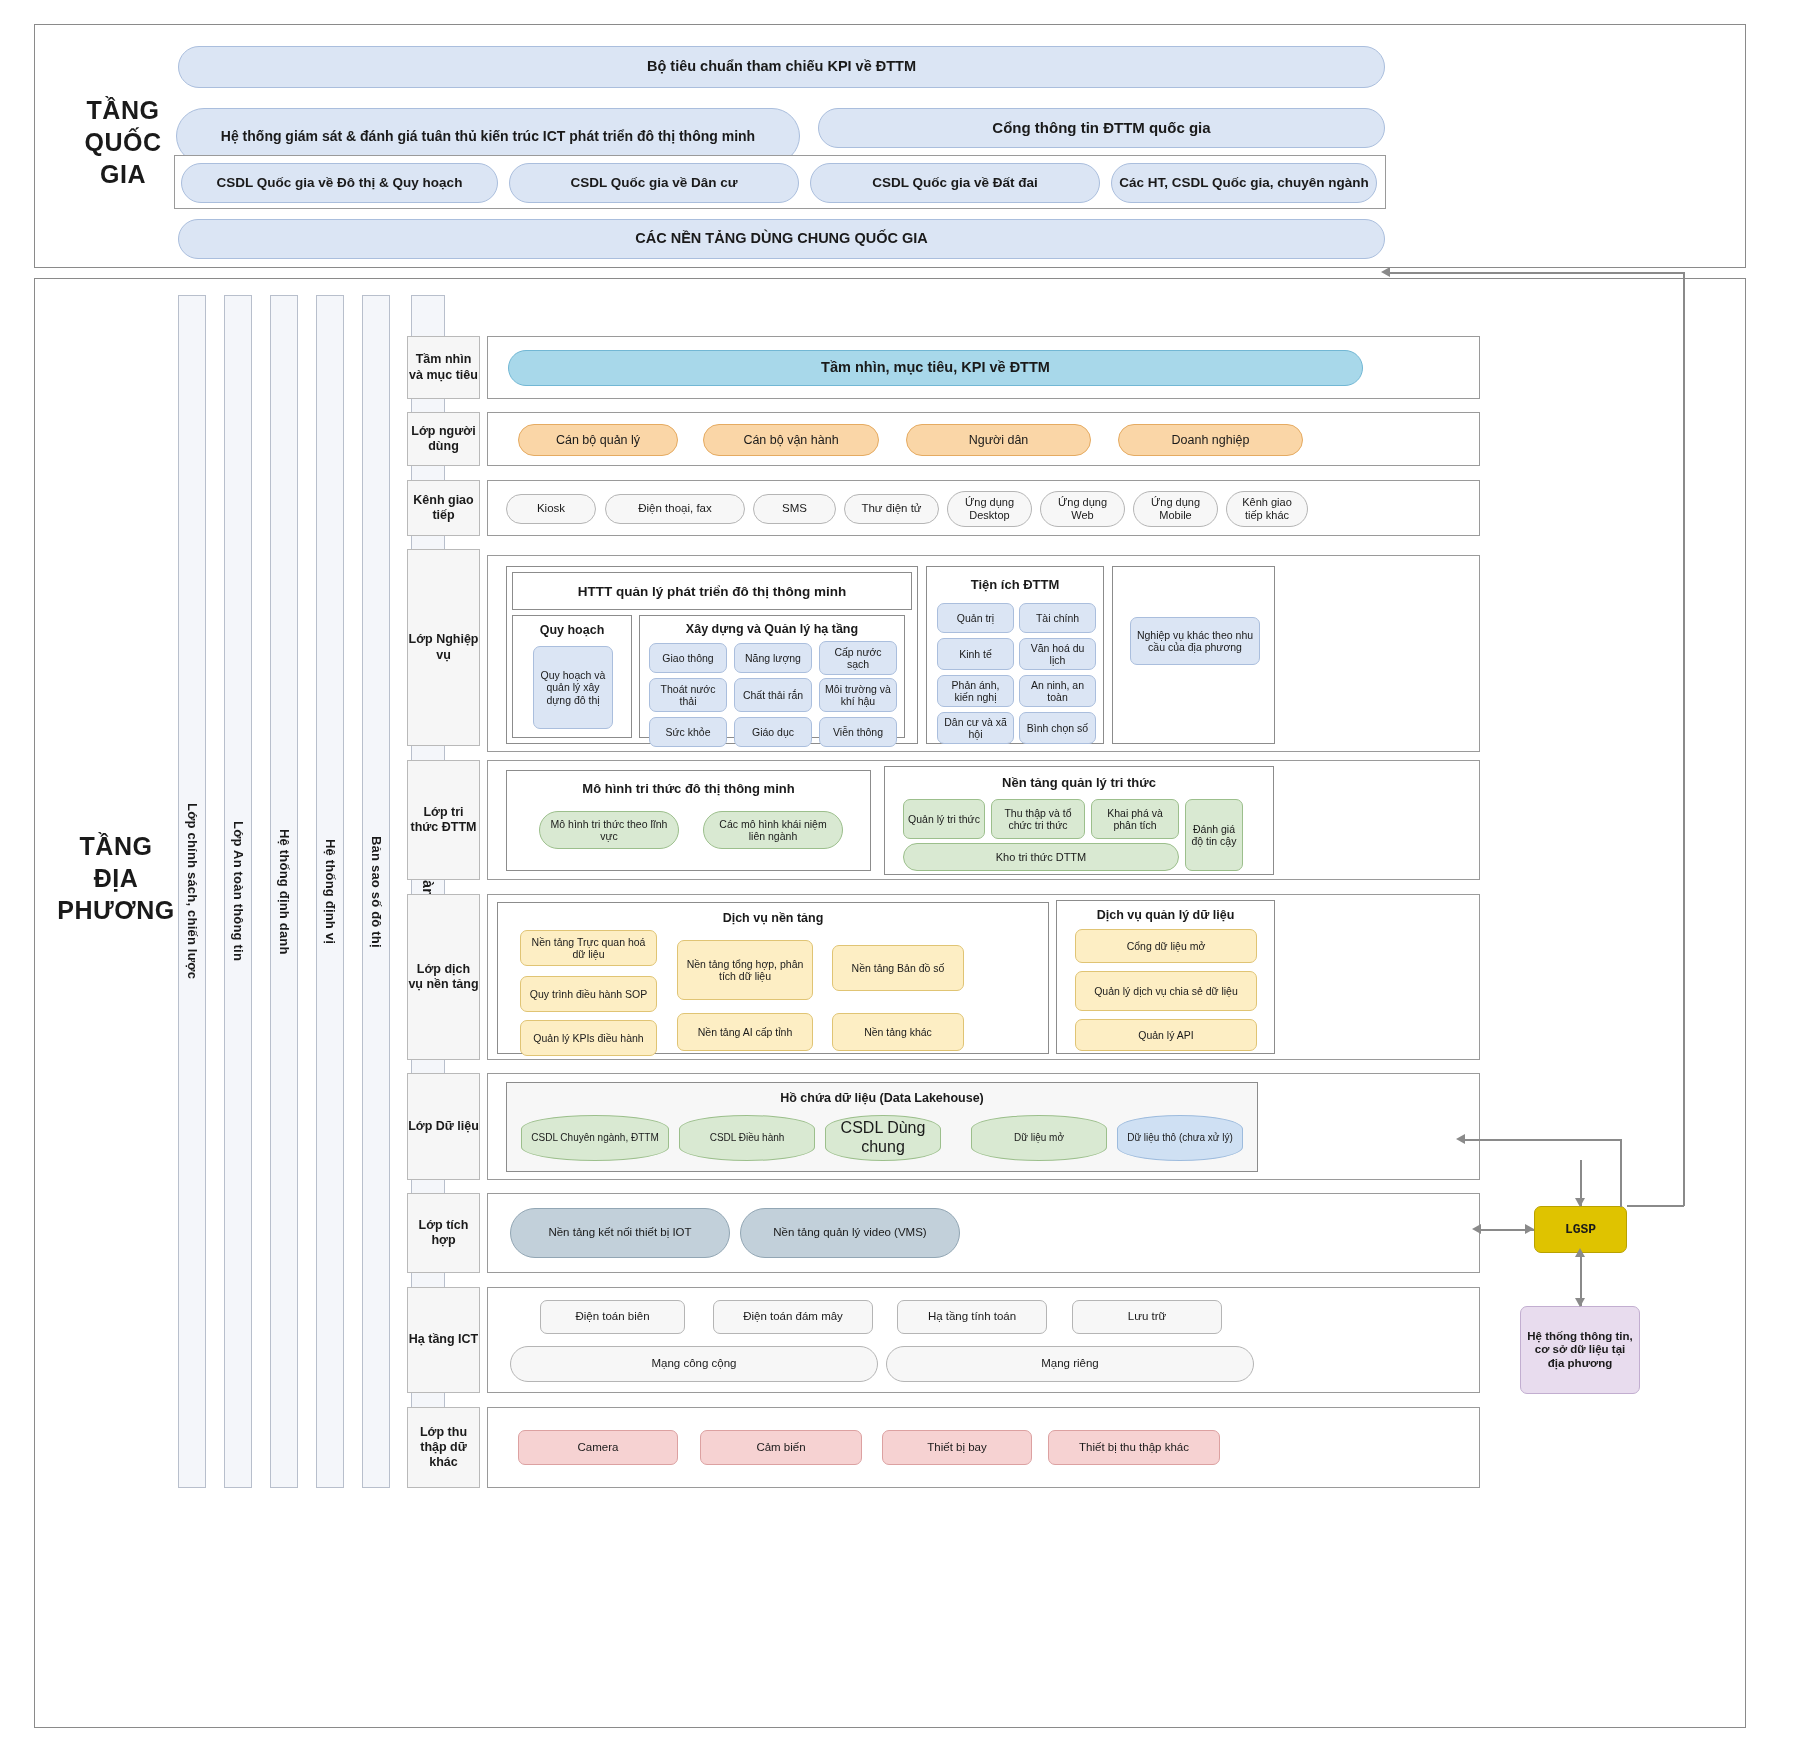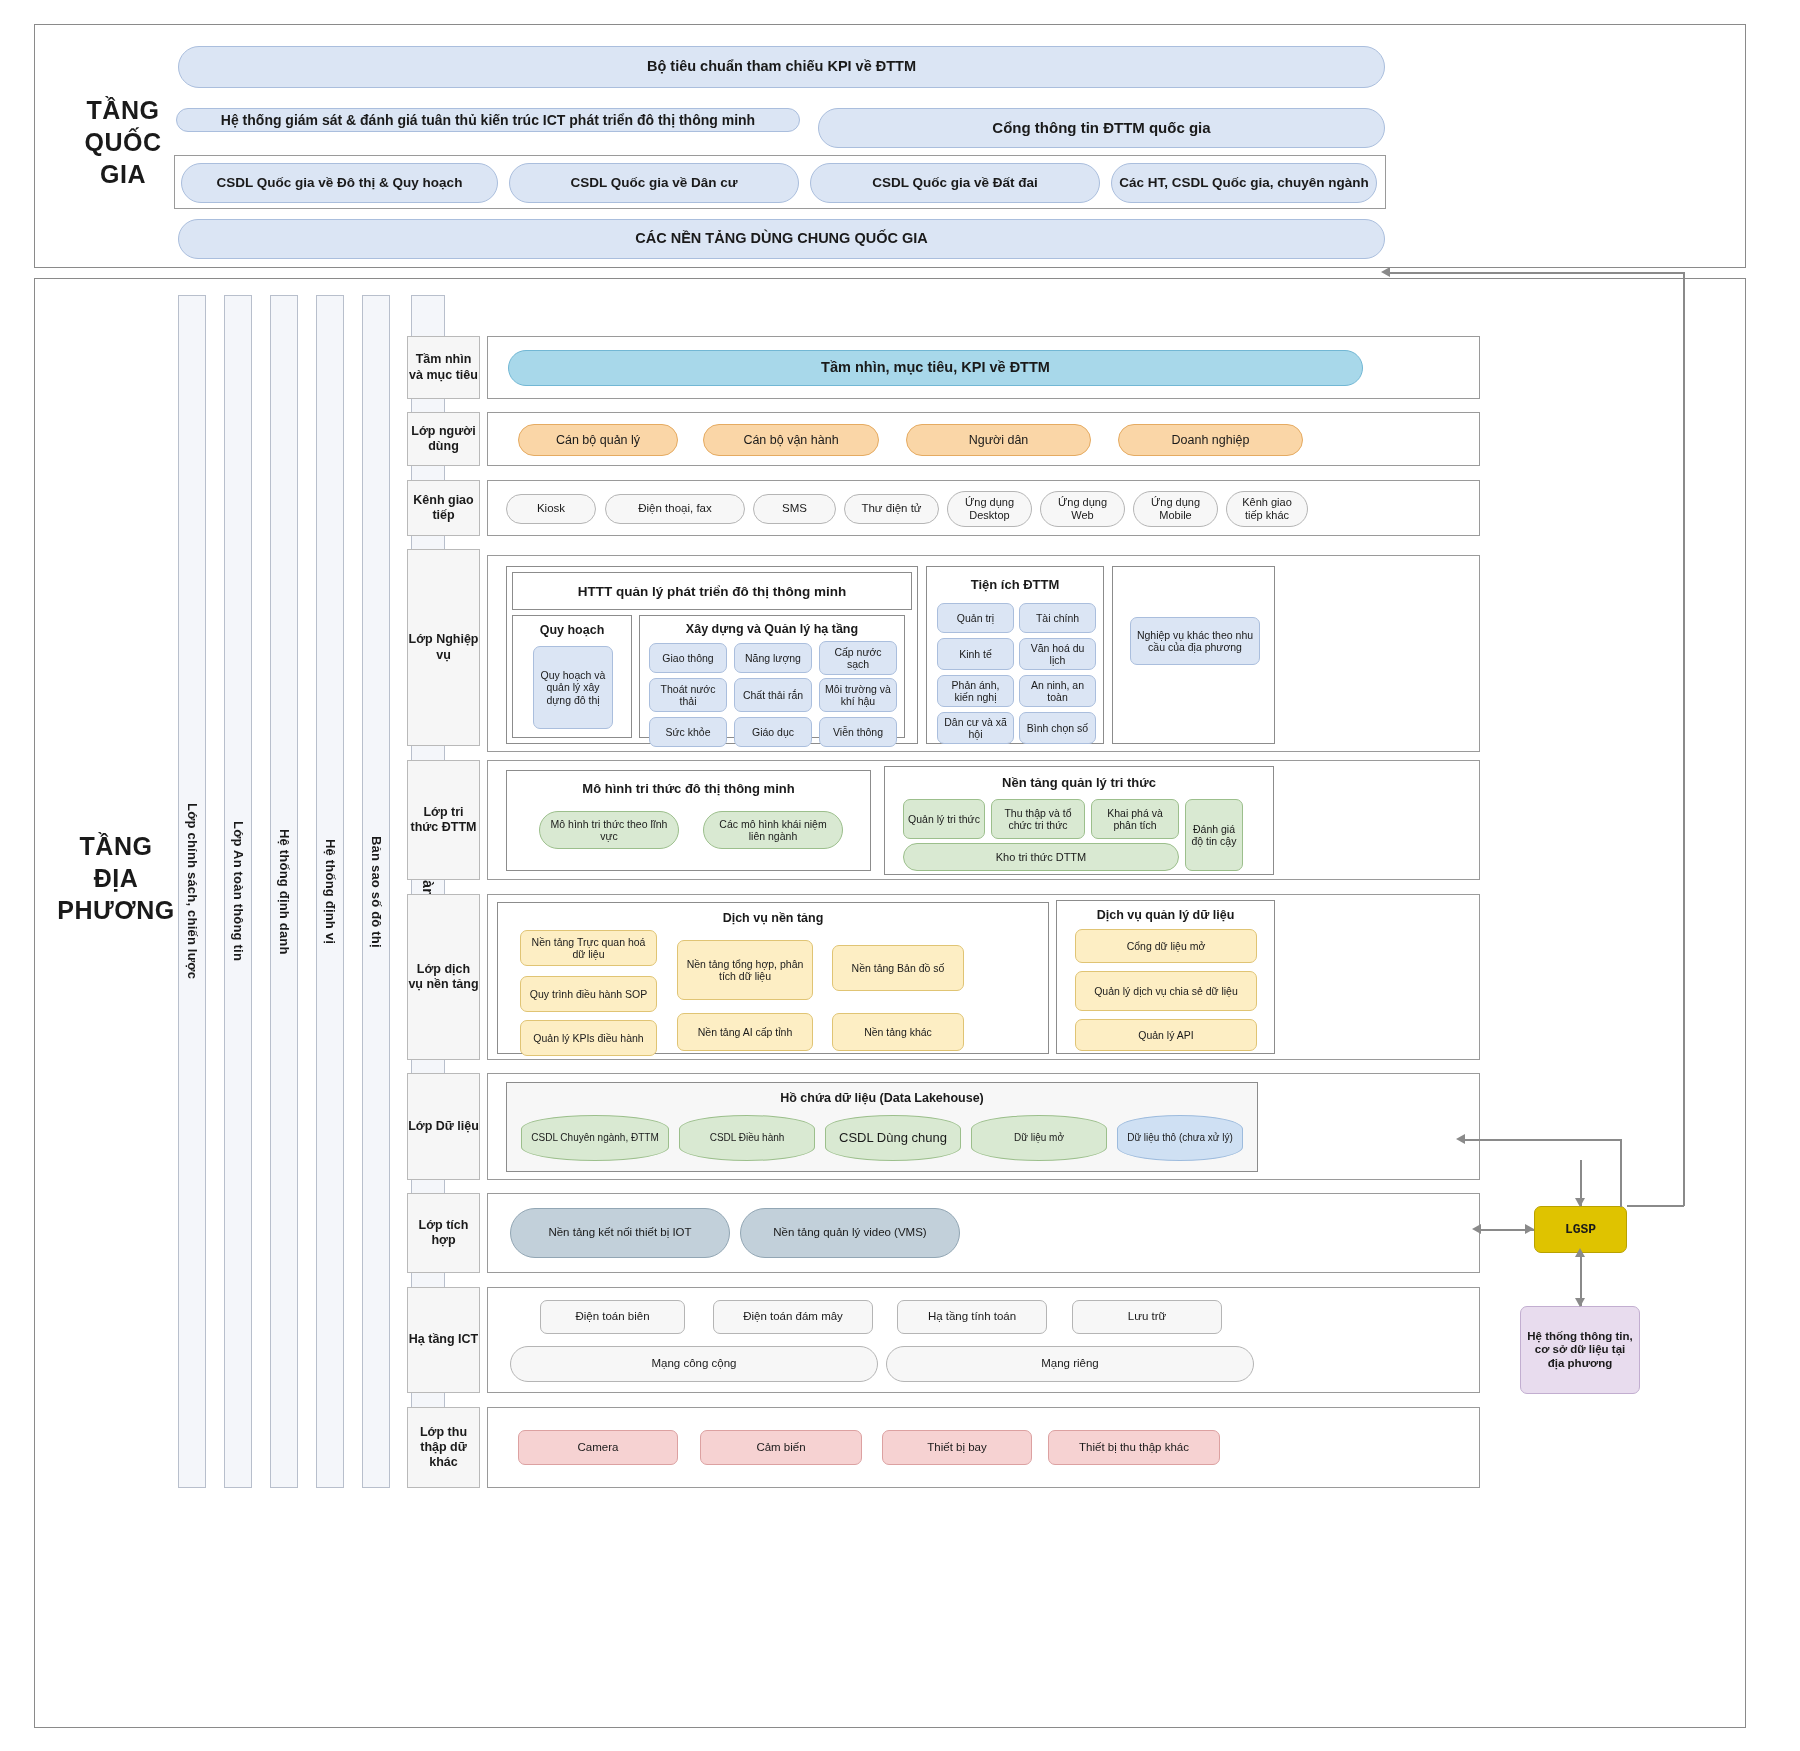--- a/index.html
+++ b/index.html
@@ -58,21 +58,21 @@
     position:absolute; left:34px; top:24px;
     width:1712px; height:244px;
     border:1px solid #8a8a8a; background:#fff;
   }
   #national-title {
     position:absolute; left:58px; top:94px; width:130px;
     text-align:center; font-size:25px; font-weight:bold; line-height:1.28;
     letter-spacing:.5px;
   }
   #nat-kpi { position:absolute; left:178px; top:46px; width:1207px; height:42px; font-size:14.5px; font-weight:bold; }
-  #nat-mon { position:absolute; left:176px; top:108px; width:624px; height:24px; font-size:14px; font-weight:bold; }
+  #nat-mon { position:absolute; left:176px; top:108px; width:624px; height:56px; font-size:14px; font-weight:bold; }
   #nat-portal { position:absolute; left:818px; top:108px; width:567px; height:40px; font-size:15px; font-weight:bold; }
   #nat-db-frame { position:absolute; left:174px; top:155px; width:1212px; height:54px; border:1px solid #9a9a9a; background:#fff; }
   .nat-db { position:absolute; height:40px; top:7px; font-size:13.5px; font-weight:bold; }
   #nat-common { position:absolute; left:178px; top:219px; width:1207px; height:40px; font-size:14.5px; font-weight:bold; }
 
   
   #local-frame {
     position:absolute; left:34px; top:278px;
     width:1712px; height:1450px;
     border:1px solid #8a8a8a; background:#fff;
@@ -286,21 +286,21 @@
   </div>
 
   <div class="rowlabel" style="top:1073px;height:107px;">
     <span>Lớp Dữ liệu</span>
   </div>
   <div class="rowbody" style="top:1073px;width:993px;height:107px;">
     <div class="subbox" style="left:18px;top:8px;width:752px;height:90px;background:#f7f7f7;">
       <div class="subtitle" style="top:8px;font-size:12.5px;">Hồ chứa dữ liệu (Data Lakehouse)</div>
       <div class="plain cyl" style="position:absolute;left:14px; top:32px;width:148px;height:46px;font-size:10px;">CSDL Chuyên ngành, ĐTTM</div>
       <div class="plain cyl" style="position:absolute;left:172px;top:32px;width:136px;height:46px;font-size:10px;">CSDL Điều hành</div>
-      <div class="plain cyl" style="position:absolute;left:318px;top:32px;width:136px;height:46px;font-size:13px;">CSDL Dùng chung</div>
+      <div class="plain cyl" style="position:absolute;left:318px;top:32px;width:116px;height:46px;font-size:16px;">CSDL Dùng chung</div>
       <div class="plain cyl" style="position:absolute;left:464px;top:32px;width:136px;height:46px;font-size:10px;">Dữ liệu mở</div>
       <div class="plain cyl-blue" style="position:absolute;left:610px;top:32px;width:126px;height:46px;font-size:10px;">Dữ liệu thô (chưa xử lý)</div>
     </div>
   </div>
 
   <div class="rowlabel" style="top:1193px;height:80px;">
     <span>Lớp tích hợp</span>
   </div>
   <div class="rowbody" style="top:1193px;width:993px;height:80px;">
     <div class="pill slate" style="position:absolute;left:22px;top:14px;width:220px;height:50px;font-size:11.5px;">Nền tảng kết nối thiết bị IOT</div>

